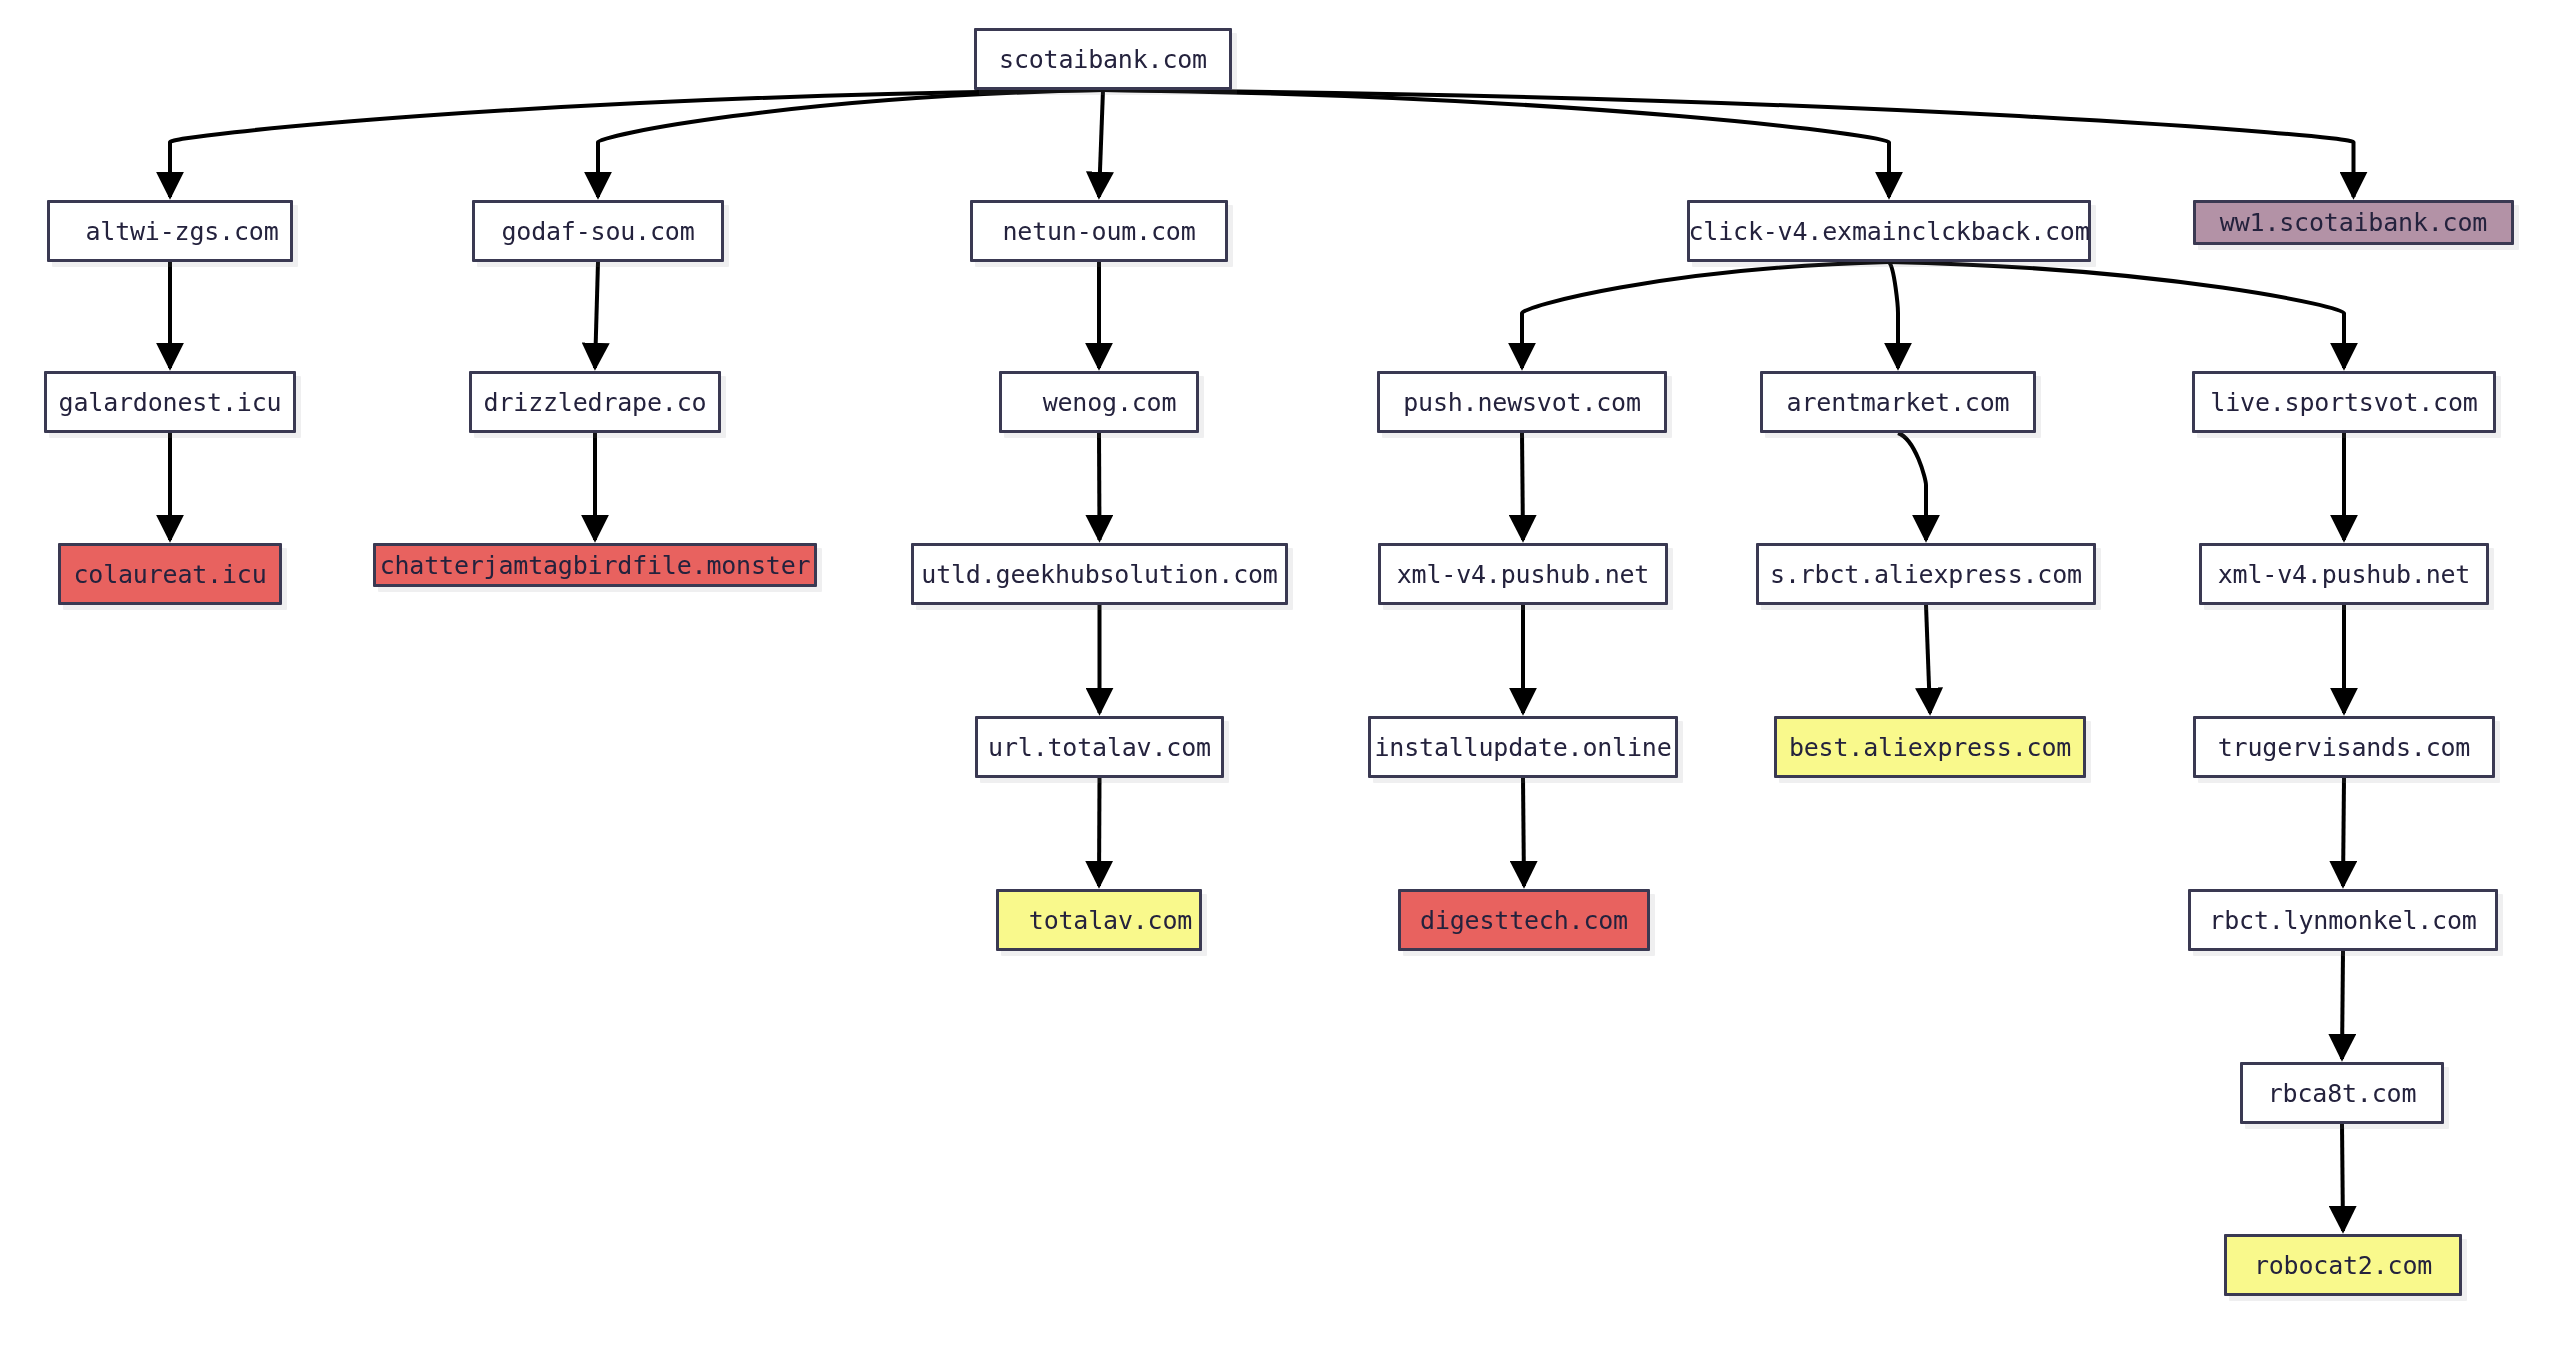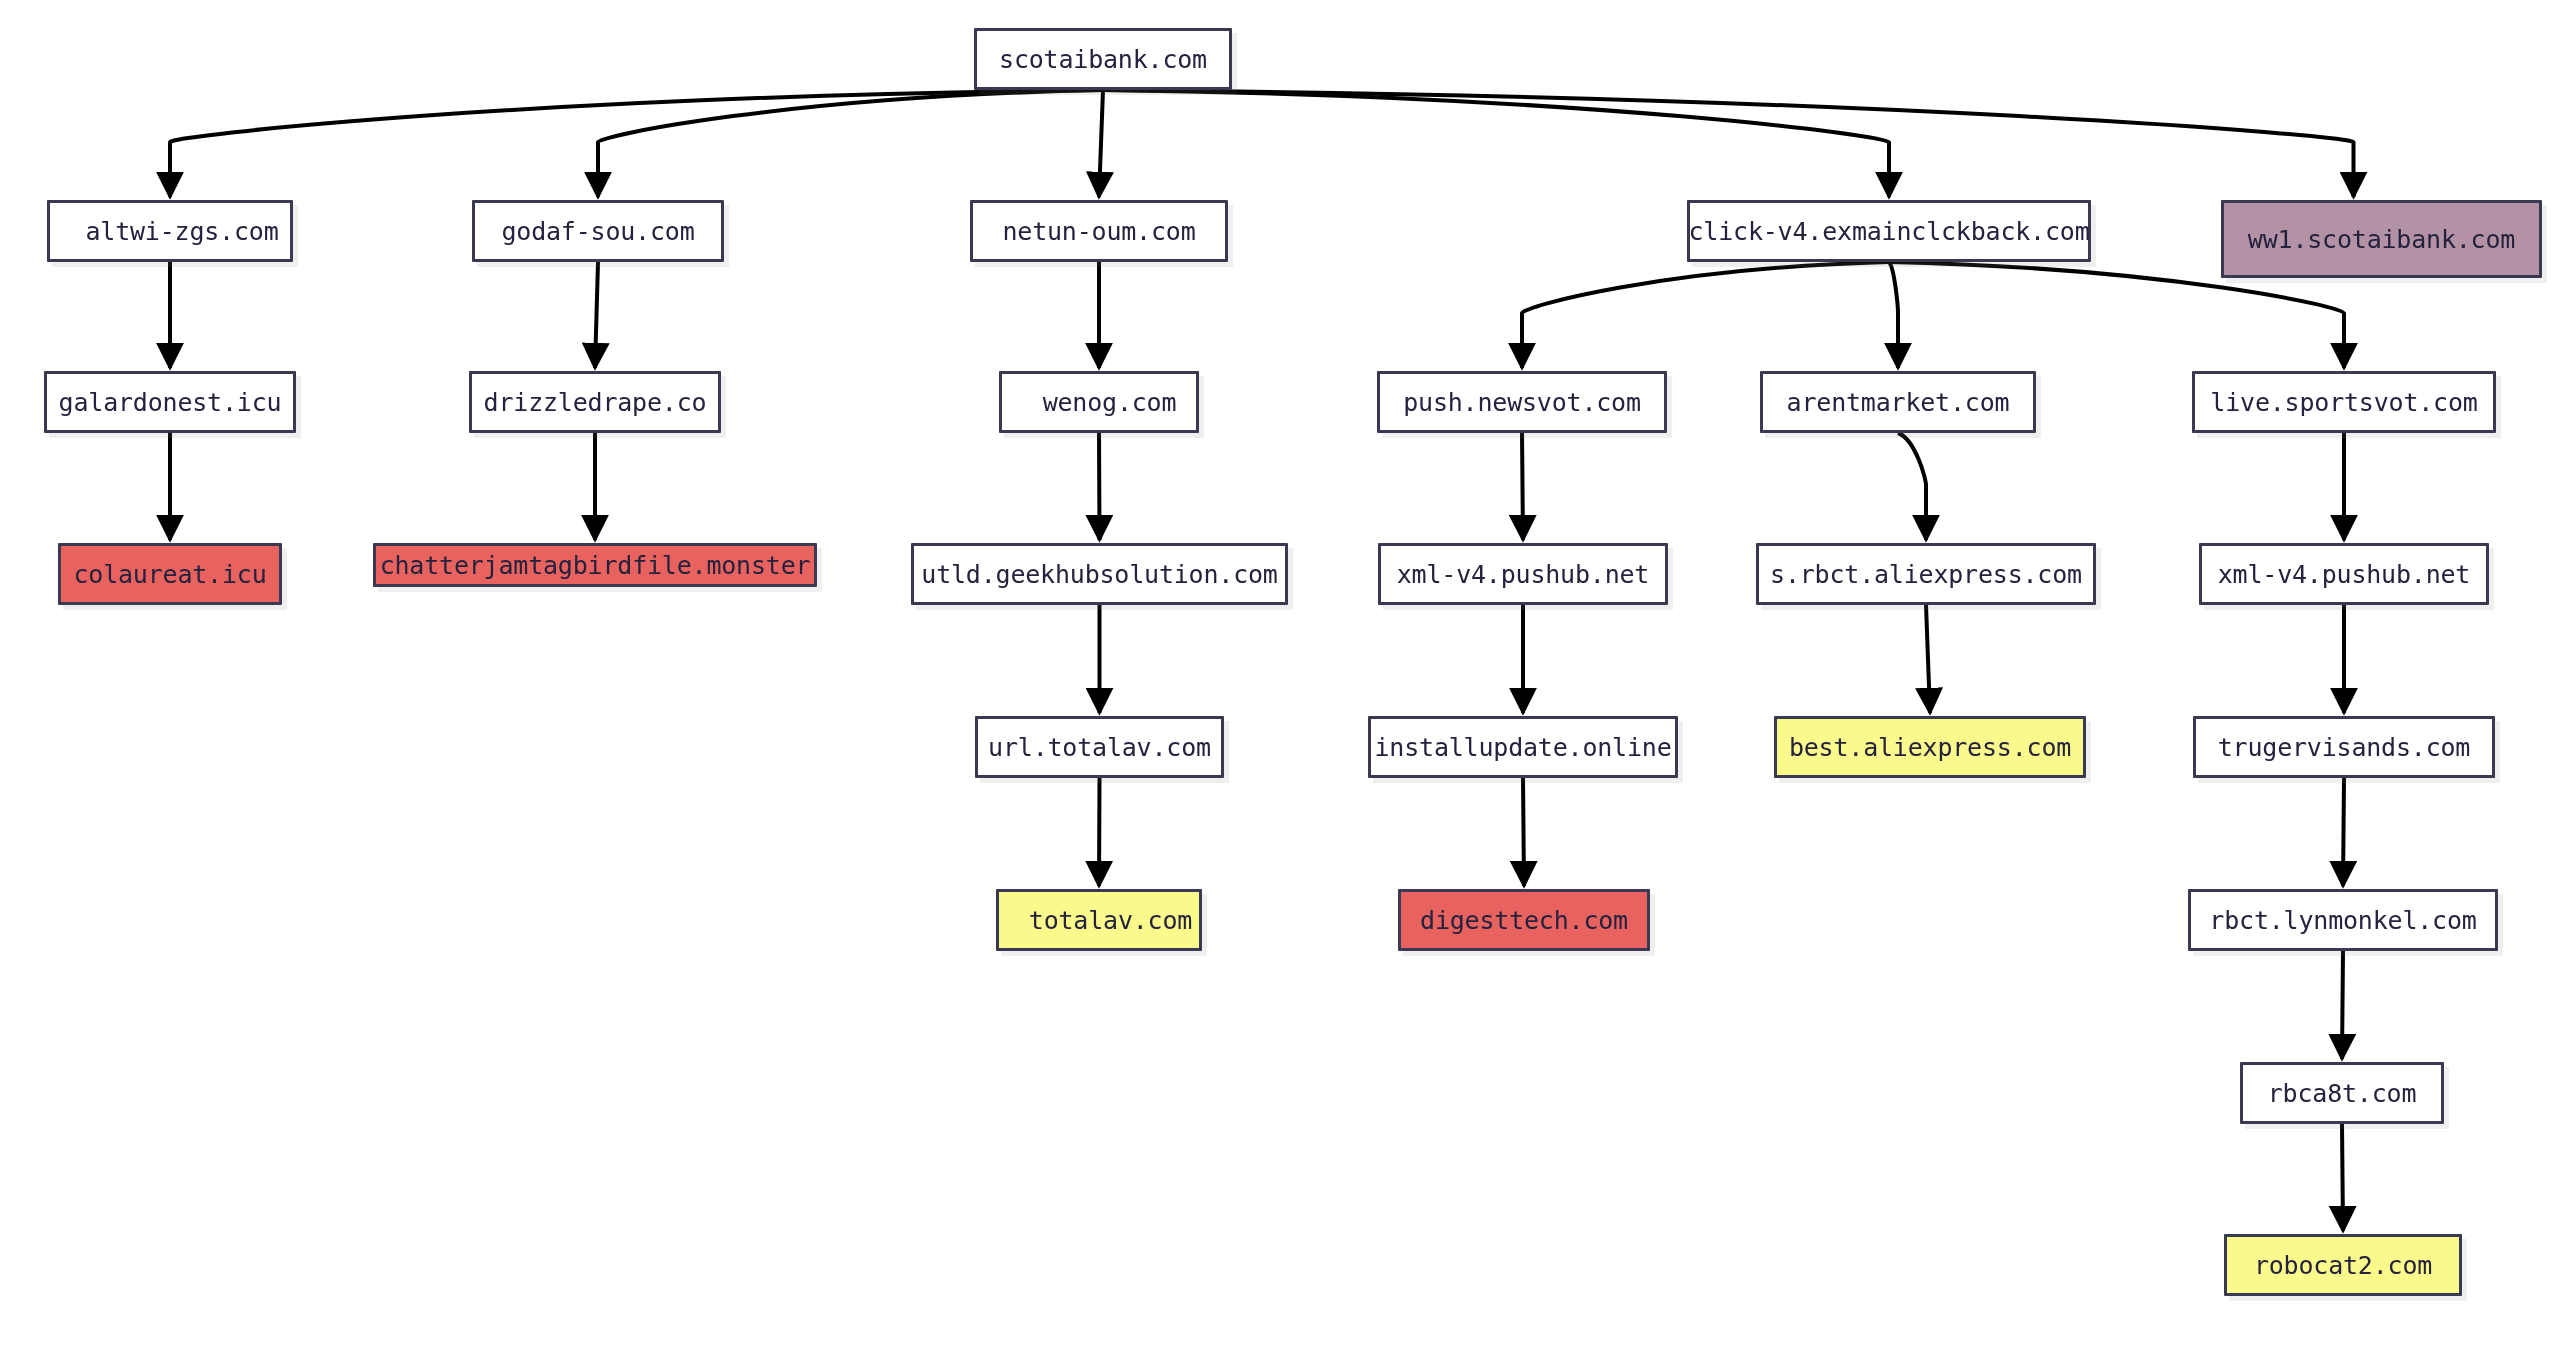--- a/index.html
+++ b/index.html
@@ -84,21 +84,21 @@
       </div>
       <div class="node fill-white" style="left: 464px; top: 200px; width: 252px; height: 62px;">
         <span class="label">godaf-sou.com</span>
       </div>
       <div class="node fill-white" style="left: 962px; top: 200px; width: 258px; height: 62px;">
         <span class="label">netun-oum.com</span>
       </div>
       <div class="node fill-white" style="left: 1679px; top: 200px; width: 404px; height: 62px;">
         <span class="label">click-v4.exmainclckback.com</span>
       </div>
-      <div class="node fill-purple" style="left: 2185px; top: 200px; width: 321px; height: 78px; margin-left: 28px;">
+      <div class="node fill-purple" style="left: 2185px; top: 200px; width: 321px; height: 45px;">
         <span class="label">ww1.scotaibank.com</span>
       </div>
       <div class="node fill-white" style="left: 36px; top: 371px; width: 252px; height: 62px;">
         <span class="label">galardonest.icu</span>
       </div>
       <div class="node fill-white" style="left: 461px; top: 371px; width: 252px; height: 62px;">
         <span class="label">drizzledrape.co</span>
       </div>
       <div class="node fill-white" style="left: 991px; top: 371px; width: 200px; height: 62px; padding-left: 21px;">
         <span class="label">wenog.com</span>

